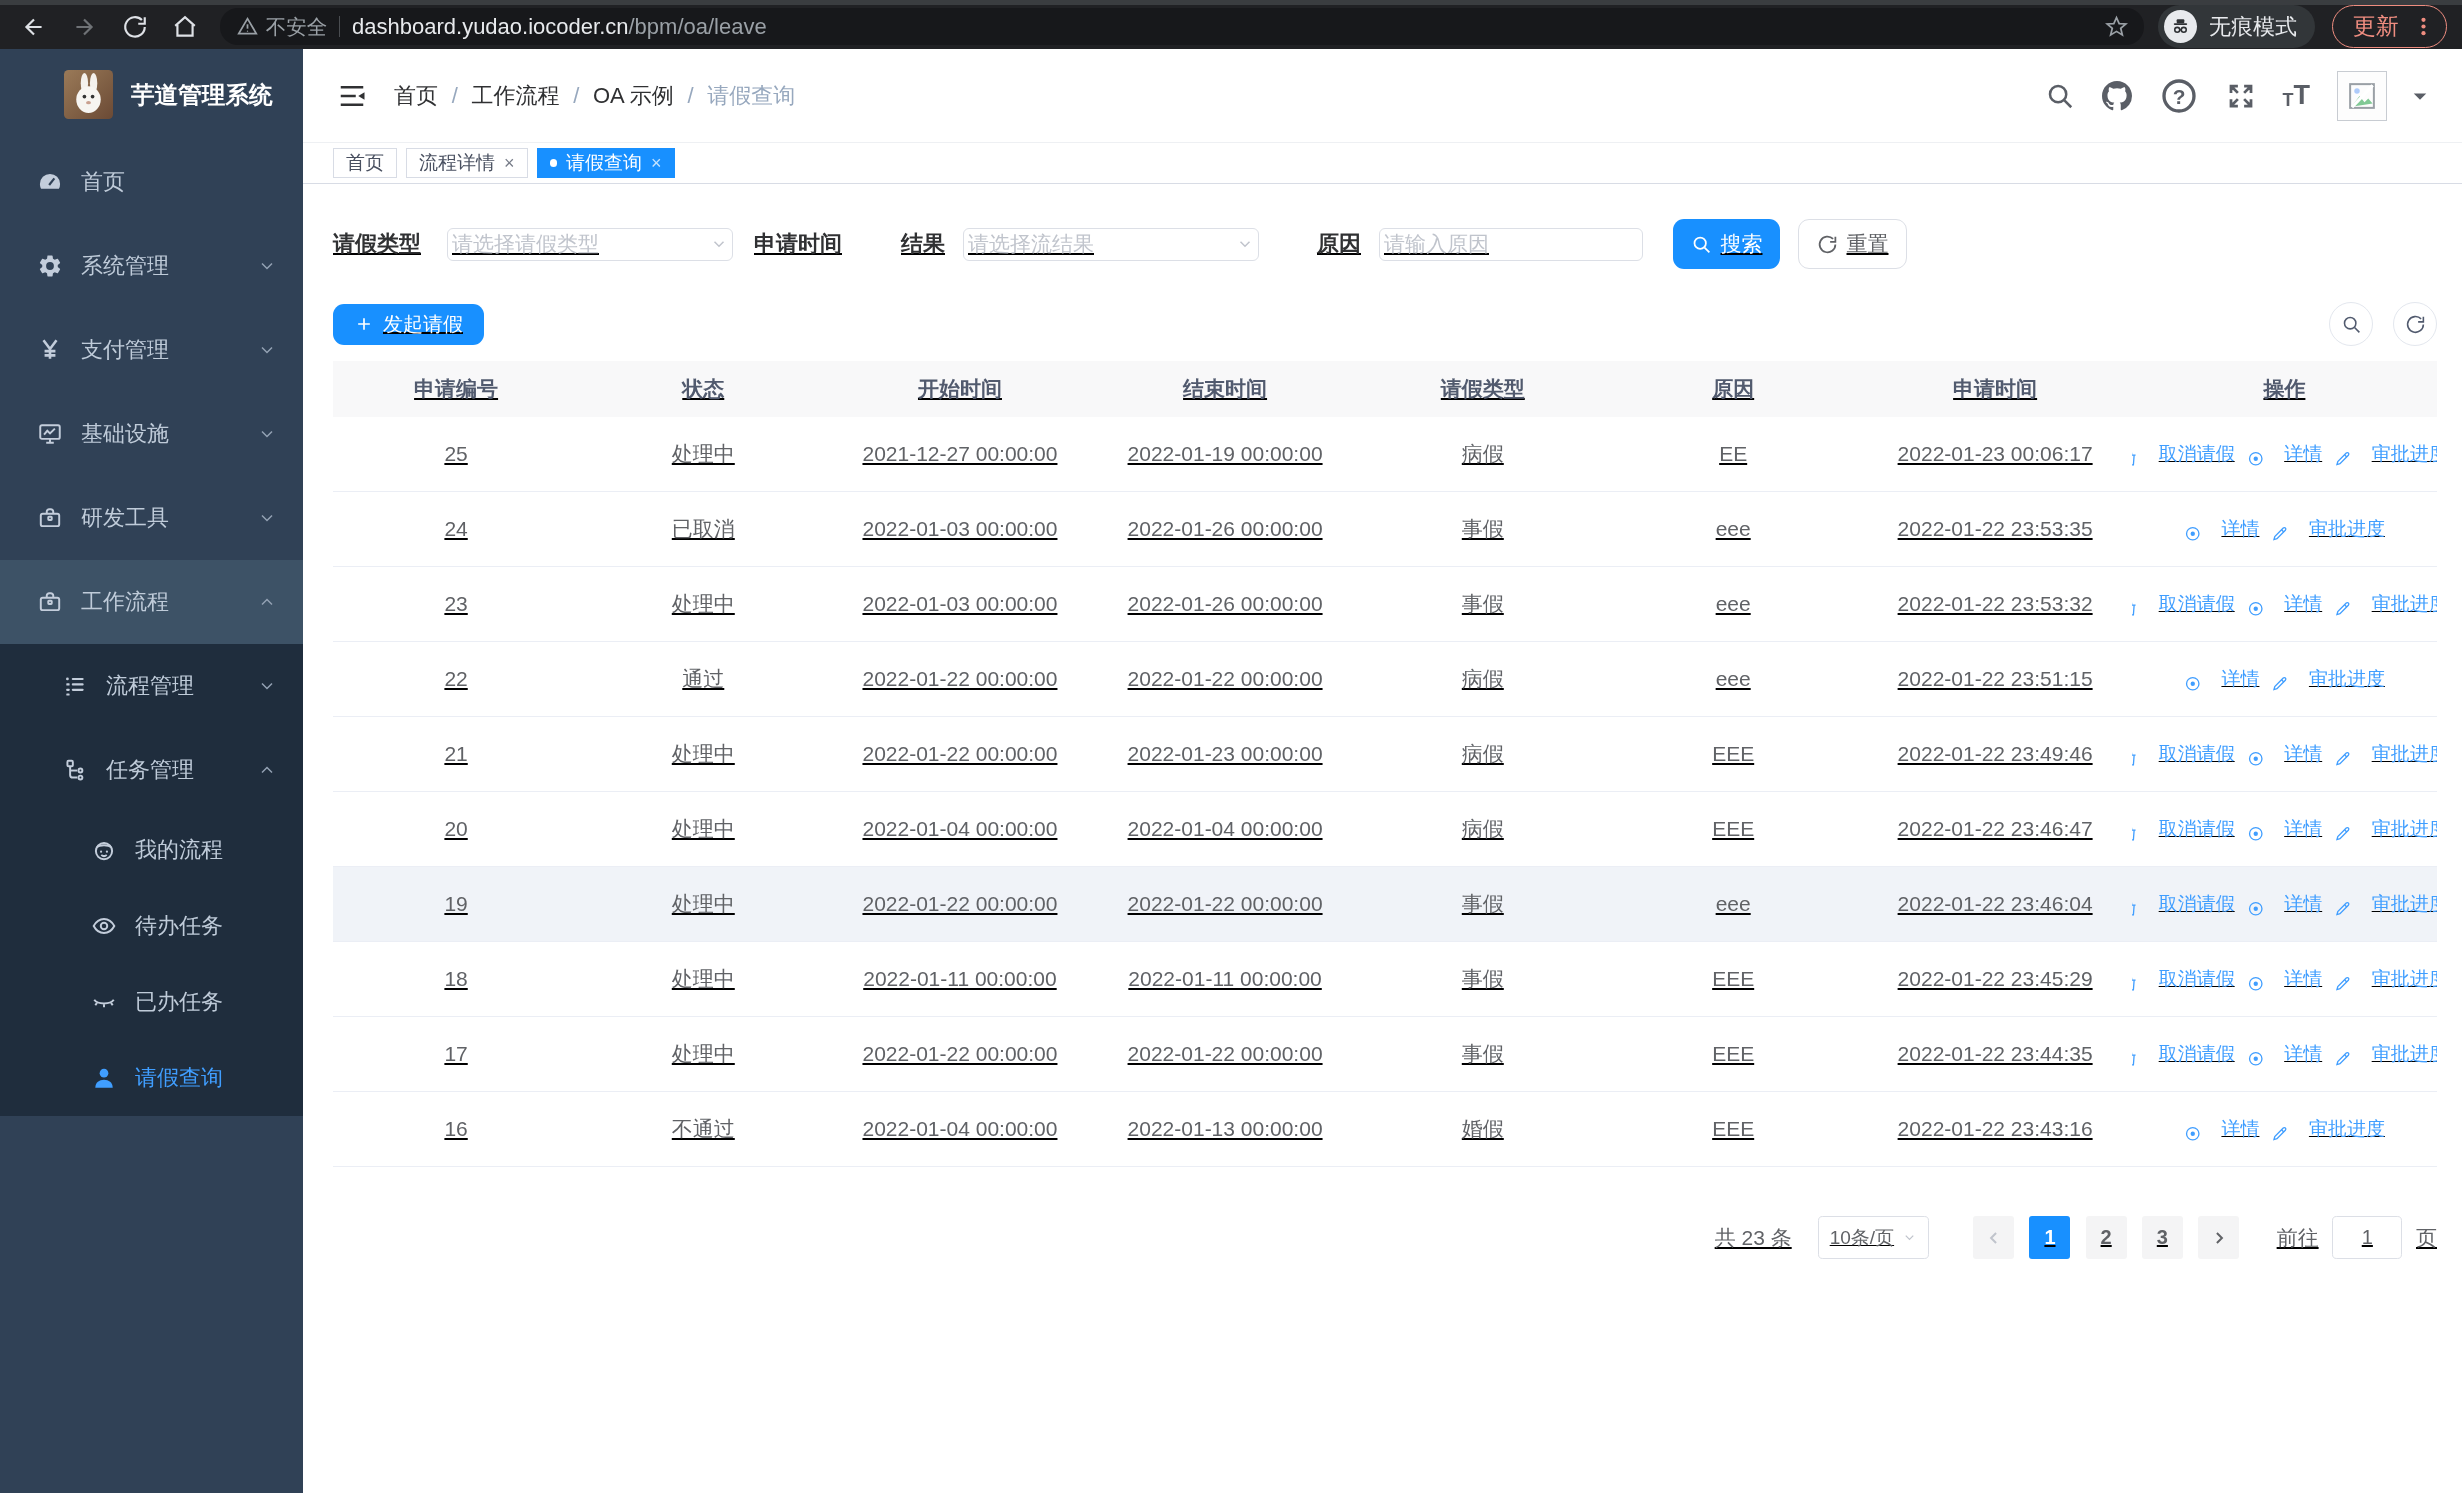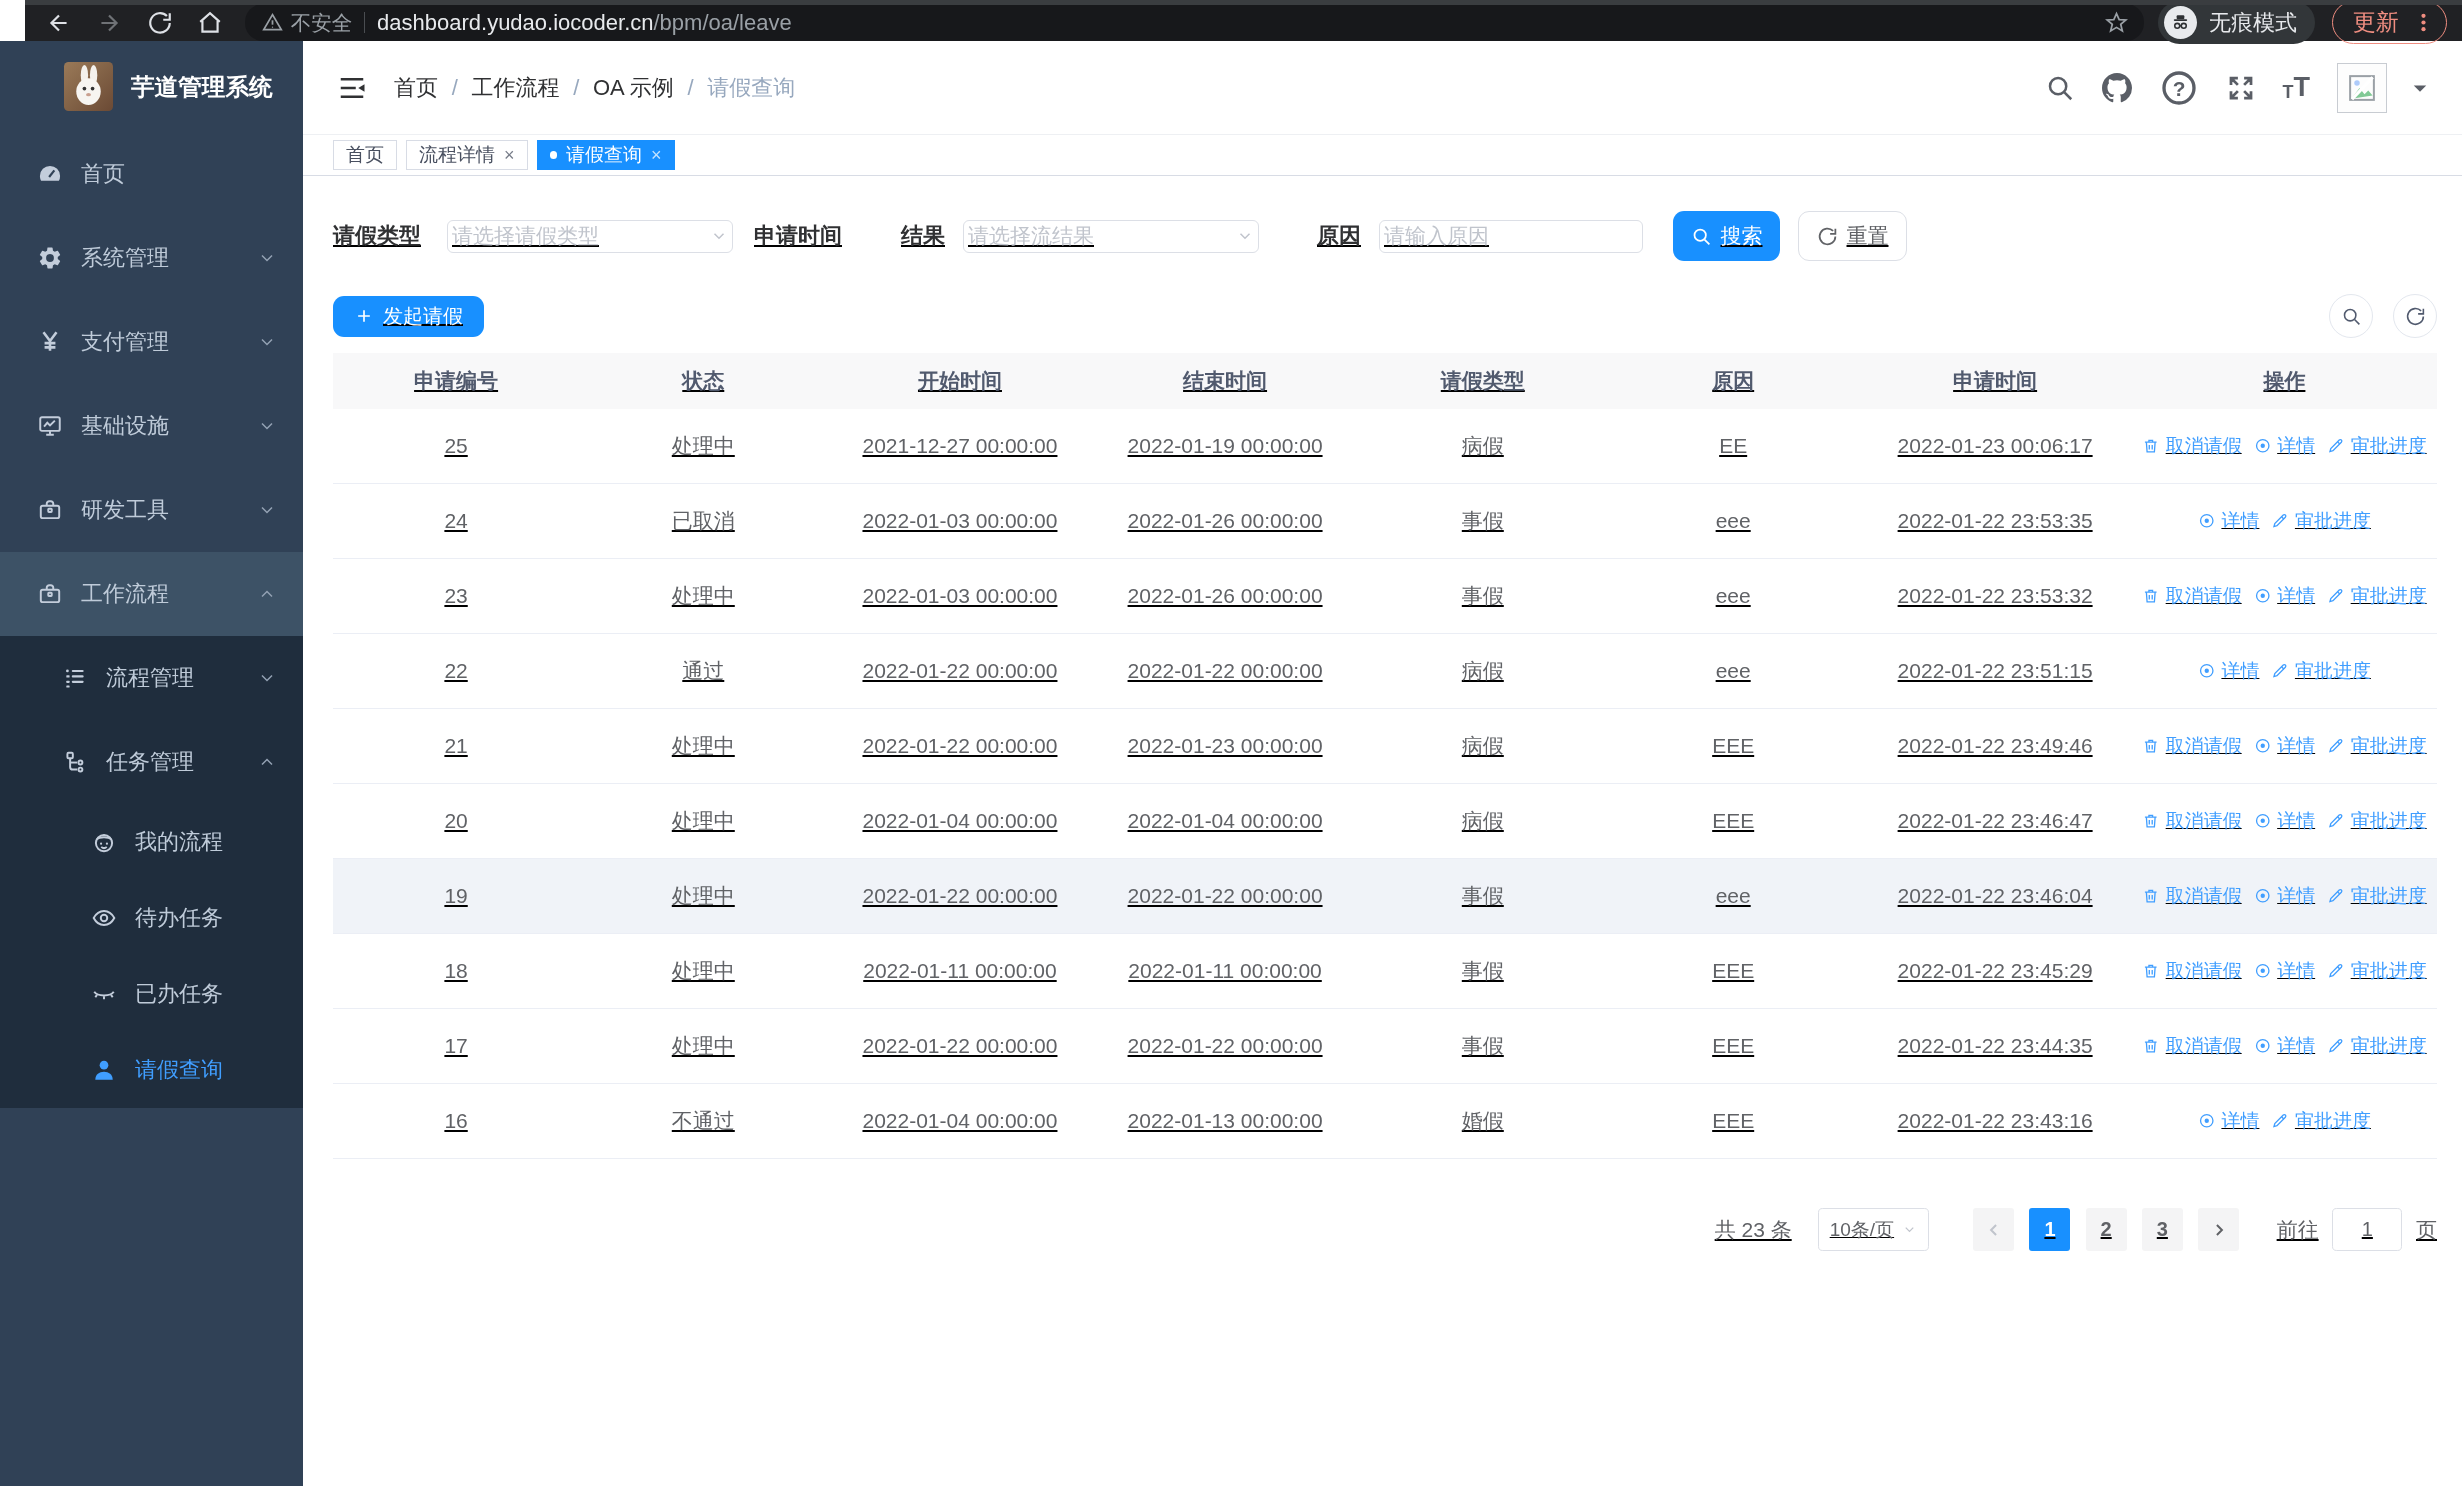--- a/index.html
+++ b/index.html
@@ -2,21 +2,21 @@
 <html style="font-size:12px"><head>
 <meta charset="utf-8">
 <style>
   * { margin:0; padding:0; box-sizing:border-box; }
   html,body { width:2462px; height:1494px; overflow:hidden;
     font-family:"Liberation Sans","DejaVu Sans",sans-serif; }
   .ic { display:inline-flex; align-items:center; justify-content:center; }
   .ic svg { width:1em; height:1em; display:block; }
 
   
-  .chrome { height:41px; background:#202124; display:flex; align-items:center; padding:4.6px 15px 0 12px; position:relative;margin-left:25px; }
+  .chrome { height:49px; background:#202124; display:flex; align-items:center; padding:4.6px 15px 0 12px; position:relative; }
   .chrome::before { content:""; position:absolute; top:0; left:0; right:0; height:4.6px; background:#3a3d40; }
   .nav-btns { display:flex; align-items:center; gap:7.6px; }
   .chrome-btn { width:43px; height:40px; display:flex; align-items:center; justify-content:center; color:#dee1e6; font-size:26px; border-radius:50%; }
   .chrome-btn.dim { color:#6f7276; }
   .url-pill { flex:1; height:37px; margin:0 13.7px; background:#17181b; border-radius:18px; display:flex; align-items:center; padding:0 7.6px 0 16.7px; min-width:0; }
   .url-sec { display:flex; align-items:center; gap:7.6px; color:#9aa0a6; font-size:20.5px; }
   .url-sec .ic { font-size:21px; }
   .url-div { width:0.8px; height:21px; background:#4a4d51; margin:0 12px; }
   .url-text { font-size:22px; color:#e8eaed; white-space:nowrap; overflow:hidden; }
   .url-text .path { color:#9aa0a6; }
@@ -106,21 +106,21 @@
   .tbl { width:100%; font-size:21px; }
   .thead { display:flex; align-items:center; height:56px; background:#f8f8f9; color:#515a6e; font-weight:700; }
   .tr { display:flex; align-items:center; height:75px; border-bottom:0.8px solid #ebeef5; color:#606266; }
   .tr.hl { background:#f0f3f8; }
   .td { text-align:center; white-space:nowrap; overflow:hidden; }
   .td:nth-child(1){width:11.7%;} .td:nth-child(2){width:11.8%;}
   .td:nth-child(3){width:12.6%;} .td:nth-child(4){width:12.6%;}
   .td:nth-child(5){width:11.9%;} .td:nth-child(6){width:11.9%;}
   .td:nth-child(7){width:13.0%;} .td:nth-child(8){width:14.5%;}
   .td.ops { display:flex; justify-content:center; align-items:center; }
-  .link { color:#409eff; display:inline-flex; align-items:center; gap:6px; font-size:19px; margin:0 6px; cursor:pointer; white-space:nowrap; }
+  .link { color:#409eff; display:inline-flex; align-items:flex-end; gap:20px; font-size:19px; margin:0 6px; cursor:pointer; white-space:nowrap; }
   .link .ic { font-size:17.5px; }
 
   
   .pager { display:flex; align-items:center; justify-content:flex-end; margin-top:49px; font-size:21px; color:#606266; }
   .pg-total { margin-right:26px; white-space:nowrap; }
   .pg-size { width:111px; height:43px; border:1.5px solid #dcdfe6; border-radius:4.6px; display:flex; align-items:center; justify-content:center; gap:7.6px; font-size:19px; color:#606266; margin-right:37px; cursor:pointer; }
   .pg-size .chev { font-size:15px; color:#c0c4cc; }
   .pg-btn { min-width:41px; height:43px; margin:0 7.6px; border-radius:3px; background:#f4f4f5; color:#606266; font-weight:700; display:flex; align-items:center; justify-content:center; cursor:pointer; font-size:20px; }
   .pg-btn.disabled { color:#c0c4cc; }
   .pg-btn.active { background:#1890ff; color:#fff; }

